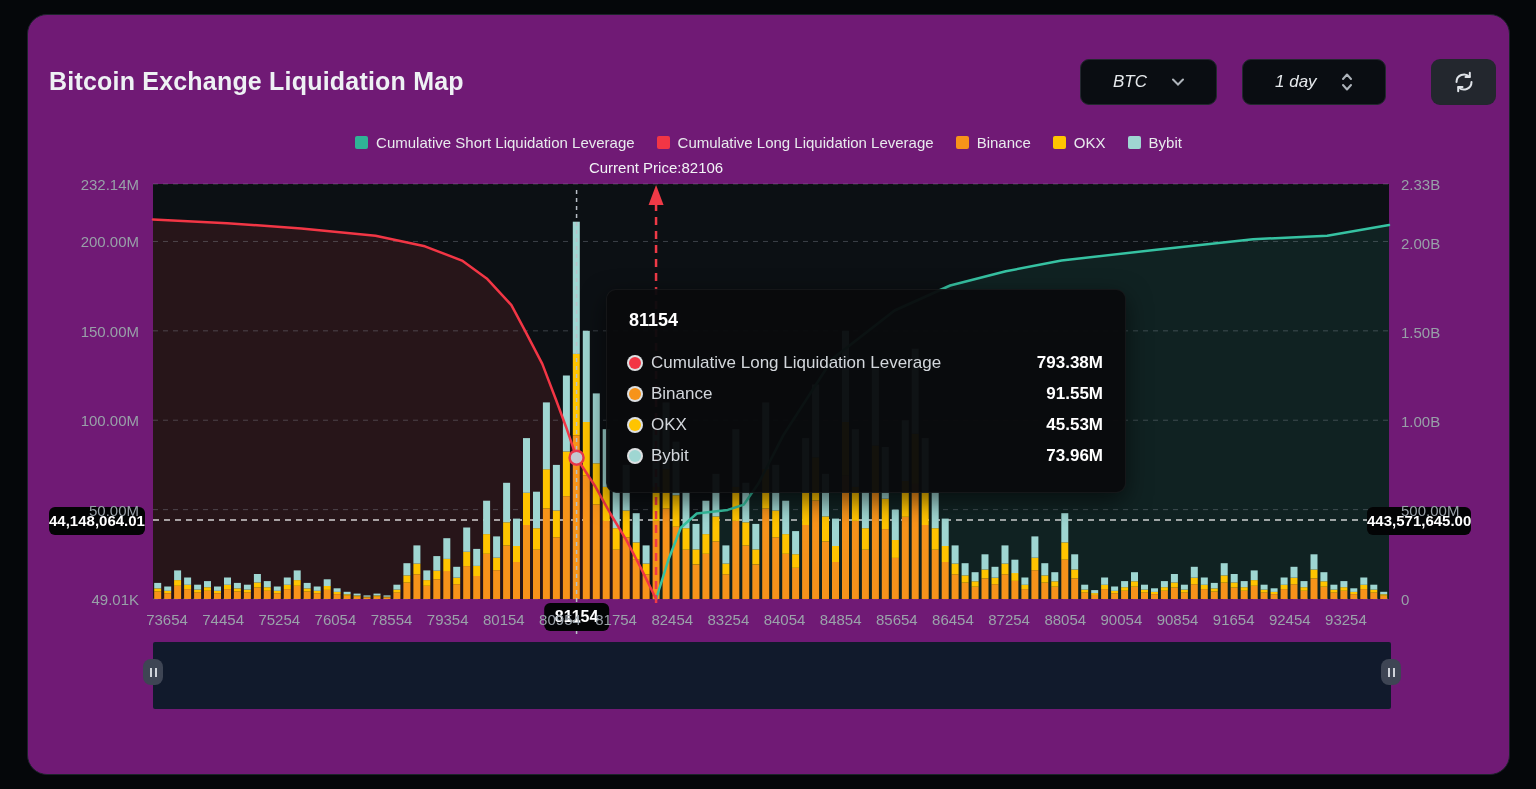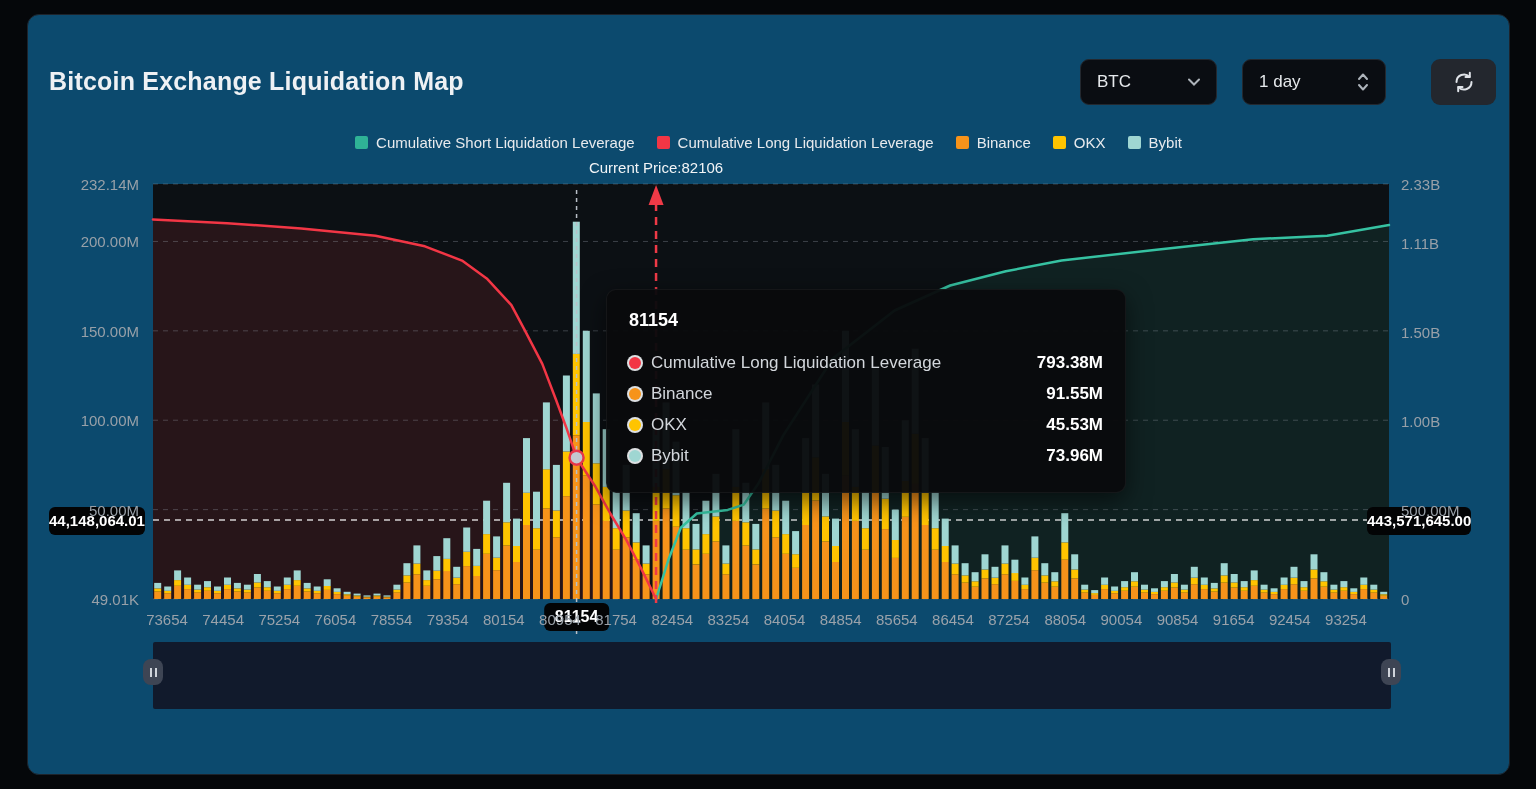--- a/index.html
+++ b/index.html
@@ -1,19 +1,19 @@
 <!DOCTYPE html>
 <html><head>
 <meta charset="utf-8">
 <style>
   * { margin:0; padding:0; box-sizing:border-box; }
   html,body { width:1536px; height:789px; background:#05070a; font-family:"Liberation Sans",sans-serif; overflow:hidden; }
-  .card { position:absolute; left:27px; top:14px; width:1483px; height:761px; background:#0c4a6e; border:1px solid #1d232b; border-radius:12px; }
+  .card { position:absolute; left:27px; top:14px; width:1483px; height:761px; background:#701a75; border:1px solid #1d232b; border-radius:20px; }
   .title { position:absolute; left:21px; top:52px; font-size:25px; font-weight:bold; color:#eef1f4; letter-spacing:.2px; }
-  .select { position:absolute; height:46px; background:#0a0d12; border:1px solid #23282f; border-radius:9px; display:flex; align-items:center; justify-content:space-between; padding:0 16px; color:#e6e9ec; font-size:17px; cursor:pointer; }
+  .select { position:absolute; height:46px; background:#0a0d12; border:1px solid #23282f; border-radius:9px; display:flex; align-items:center; justify-content:space-between; padding:0 32px; color:#e6e9ec; font-size:17px; cursor:pointer;font-style:italic; }
   .sel-symbol { left:1052px; top:44px; width:137px; }
   .sel-period { left:1214px; top:44px; width:144px; }
   .refresh-btn { position:absolute; left:1403px; top:44px; width:65px; height:46px; background:#23272e; border:none; border-radius:9px; display:flex; align-items:center; justify-content:center; cursor:pointer; }
   .legend { position:absolute; left:0; top:119px; width:100%; display:flex; justify-content:center; gap:22px; }
   .legend-item { display:flex; align-items:center; gap:8px; color:#e8eaed; font-size:15px; }
   .legend-swatch { width:13px; height:13px; border-radius:2px; }
   .chart { position:absolute; inset:0; }
   svg.plot { position:absolute; left:0; top:0; }
   .axis-label { position:absolute; font-size:15px; color:#98a0a8; transform:translateY(-50%); }
   .axis-left { right:1370px; text-align:right; }
@@ -532,21 +532,21 @@
           <i></i>
         </div>
     </div>
   <div class="axis-label axis-left" style="top: 169px; right: 1370px;">232.14M</div>
       <div class="axis-label axis-left" style="top: 226.457px; right: 1370px;">200.00M</div>
       <div class="axis-label axis-left" style="top: 315.843px; right: 1370px;">150.00M</div>
       <div class="axis-label axis-left" style="top: 405.229px; right: 1370px;">100.00M</div>
       <div class="axis-label axis-left" style="top: 494.614px; right: 1370px;">50.00M</div>
       <div class="axis-label axis-left" style="top: 583.912px; right: 1370px;">49.01K</div>
       <div class="axis-label axis-right" style="top: 169px;">2.33B</div>
-      <div class="axis-label axis-right" style="top: 227.777px;">1.11B</div>
+      <div class="axis-label axis-right" style="top: 227.777px;">2.00B</div>
       <div class="axis-label axis-right" style="top: 316.833px;">1.50B</div>
       <div class="axis-label axis-right" style="top: 405.888px;">1.00B</div>
       <div class="axis-label axis-right" style="top: 494.944px;">500.00M</div>
       <div class="axis-label axis-right" style="top: 584px;">0</div>
       <div class="x-label" style="left: 139px;">73654</div>
       <div class="x-label" style="left: 195.14px;">74454</div>
       <div class="x-label" style="left: 251.28px;">75254</div>
       <div class="x-label" style="left: 307.42px;">76054</div>
       <div class="x-label" style="left: 363.56px;">78554</div>
       <div class="x-label" style="left: 419.7px;">79354</div>

